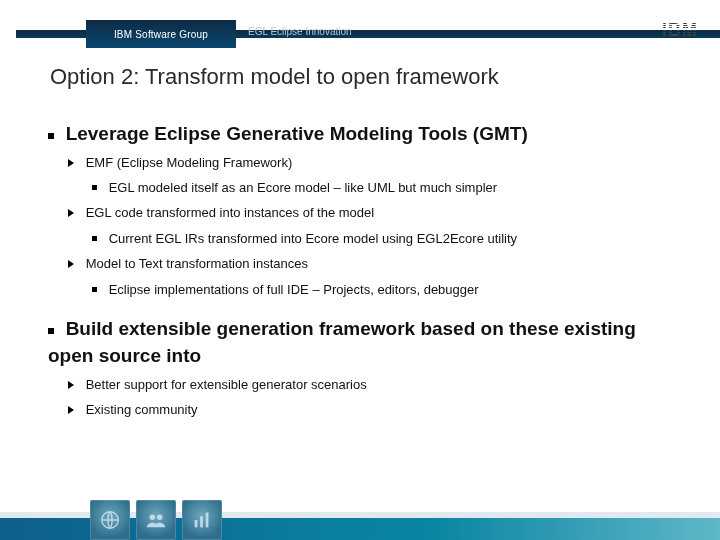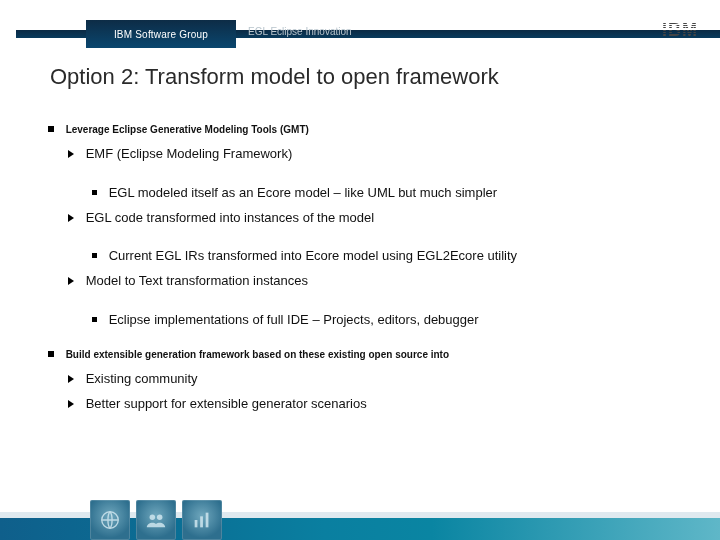--- a/index.html
+++ b/index.html
@@ -9,23 +9,23 @@
   .topbar-track { position: absolute; left: 0; right: 0; top: 10px; height: 8px; background: linear-gradient(#0b2a44, #083a5c); }
   .topbar-label-box { position: absolute; left: 70px; top: 0; width: 150px; height: 28px; background: linear-gradient(#0d2c46, #0a466e); display: flex; align-items: center; justify-content: center; }
   .topbar-label { color: #fff; font-size: 10px; letter-spacing: 0.2px; }
   .topbar-subtitle { position: absolute; left: 232px; top: 6px; color: #b8c4cc; font-size: 10px; }
   .ibm-logo-text { position: absolute; right: 22px; top: 20px; font-family: Arial, sans-serif; font-weight: 900; font-size: 18px; letter-spacing: 1px; color: #333;
     background: repeating-linear-gradient(to bottom, #444 0 1.2px, transparent 1.2px 2.4px);
     -webkit-background-clip: text; background-clip: text; -webkit-text-fill-color: transparent; }
   .title { position: absolute; left: 18px; top: 64px; font-size: 22px; font-weight: 400; color: #2a2a2a; margin-left: 32px; }
   .content { position: absolute; left: 48px; top: 120px; right: 40px; font-size: 13px; color: #111; line-height: 1.45; }
   .l1 { margin-bottom: 6px; }
-  .l1-head { font-weight: 700; font-size: 10px; }
+  .l1-head { font-weight: 700; font-size: 19px; }
   .l2 { margin-left: 20px; margin-top: 6px; margin-bottom: 3px; font-size: 13px; }
-  .l3 { margin-left: 44px; margin-top: 20px; margin-bottom: 3px; font-size: 13px; }
+  .l3 { margin-left: 44px; margin-top: 7px; margin-bottom: 3px; font-size: 13px; }
   .bullet-sq { display: inline-block; width: 6px; height: 6px; background: #000; margin-right: 8px; vertical-align: 1px; }
   .bullet-arrow { display: inline-block; width: 0; height: 0; border-top: 4px solid transparent; border-bottom: 4px solid transparent; border-left: 6px solid #000; margin-right: 8px; vertical-align: 0px; }
   .bullet-sq-sm { display: inline-block; width: 5px; height: 5px; background: #000; margin-right: 8px; vertical-align: 2px; }
   .footer { position: absolute; left: 0; right: 0; bottom: 0; height: 52px; }
   .footer .stripe { position: absolute; left: 0; right: 0; bottom: 0; height: 22px;
     background: linear-gradient(90deg, #0f5f8b 0%, #0a6f95 25%, #0a7fa0 45%, #0a85a2 60%, #5fb7c8 100%); }
   .footer .stripe2 { position: absolute; left: 0; right: 0; bottom: 22px; height: 6px; background: #dfe9ef; }
   .footer .tiles { position: absolute; left: 90px; bottom: 0; display: flex; gap: 6px; }
   .footer .tile { width: 40px; height: 40px; background: radial-gradient(circle at 50% 40%, #6fa7bd 0%, #2e6f8e 70%); border-radius: 2px; box-shadow: inset 0 0 0 1px rgba(255,255,255,.15); display:flex; align-items:center; justify-content:center; }
   .footer .tile svg { width: 22px; height: 22px; opacity: .85; }
@@ -77,25 +77,25 @@
     </div>
 
     <div class="spacer"></div>
 
     <div class="l1">
       <span class="bullet-sq"></span>
       <span class="l1-head">Build extensible generation framework based on these existing open source into</span>
     </div>
     <div class="l2">
       <span class="bullet-arrow"></span>
-      <span>Existing community</span>
+      <span>Better support for extensible generator scenarios</span>
     </div>
     <div class="l2">
       <span class="bullet-arrow"></span>
-      <span>Better support for extensible generator scenarios</span>
+      <span>Existing community</span>
     </div>
   </div>
 
   <div class="footer">
     <div class="stripe2"></div>
     <div class="stripe"></div>
     <div class="tiles">
       <div class="tile">
         <svg viewBox="0 0 24 24" fill="none" stroke="#cfe6ef" stroke-width="1.5">
             <circle cx="12" cy="12" r="9"></circle>

